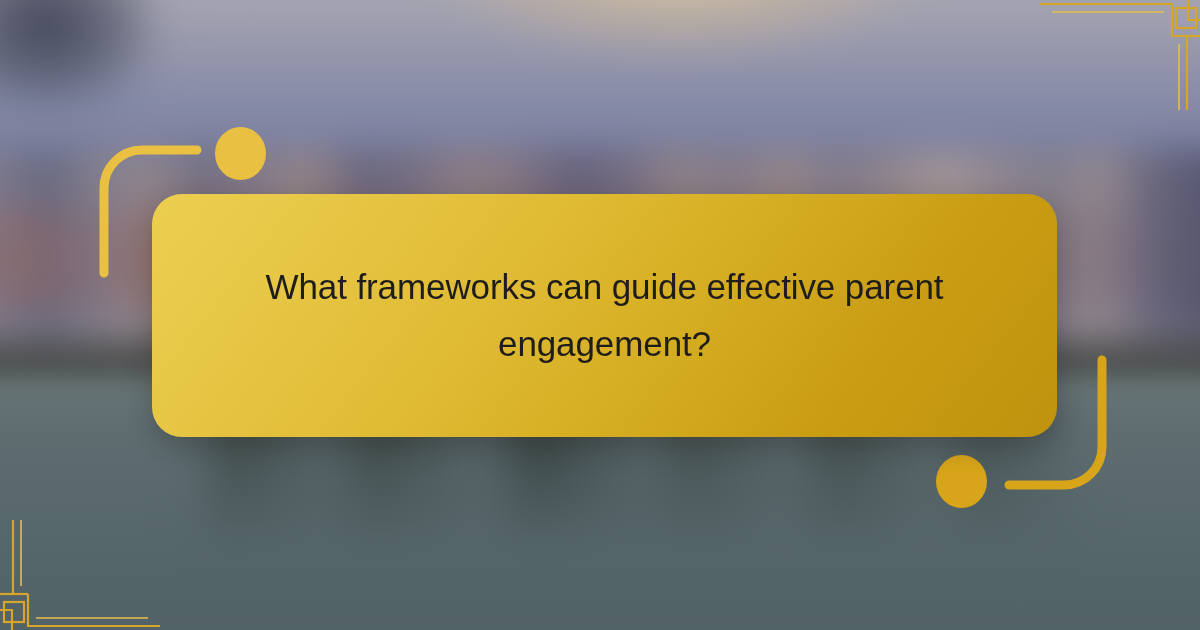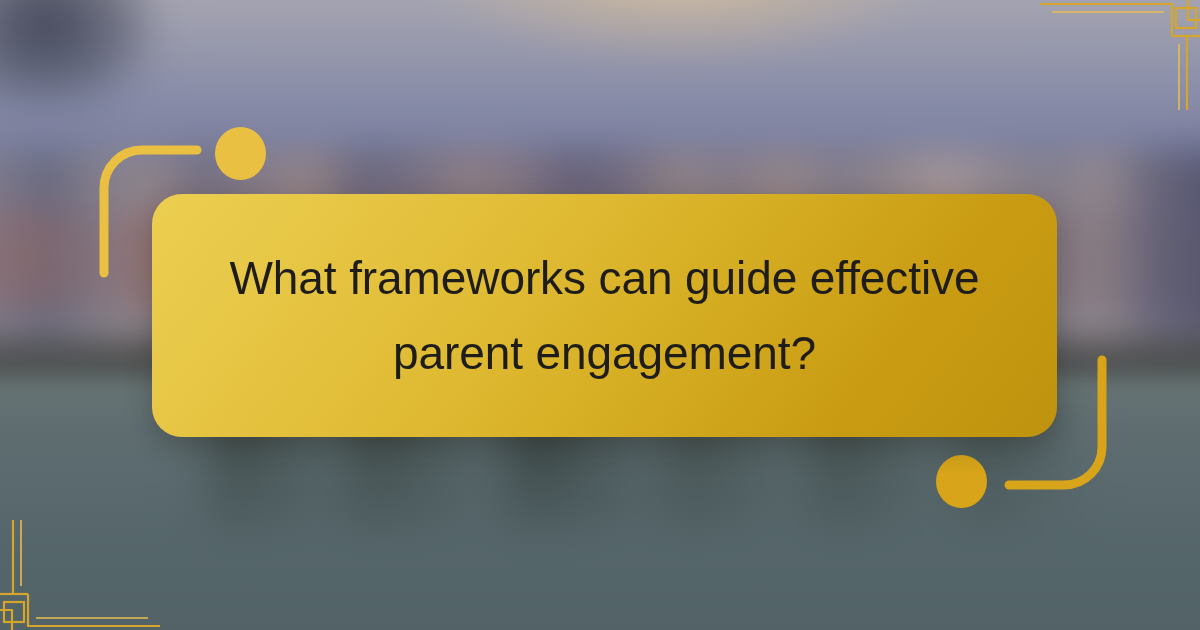--- a/index.html
+++ b/index.html
@@ -170,21 +170,21 @@
         #bf930e 100%);
     box-shadow: 0 10px 26px rgba(30,28,20,0.28);
     display: flex;
     align-items: center;
     justify-content: center;
     box-sizing: border-box;
     padding: 20px 66px;
   }
   #question-text {
     margin: 0;
-    font-size: 46px;
+    font-size: 35px;
     font-weight: 400;
     line-height: 1.62;
     color: #1e1d1b;
     text-align: center;
     letter-spacing: -0.1px;
     max-width: 760px;
   }
 </style>
 </head>
 <body>

